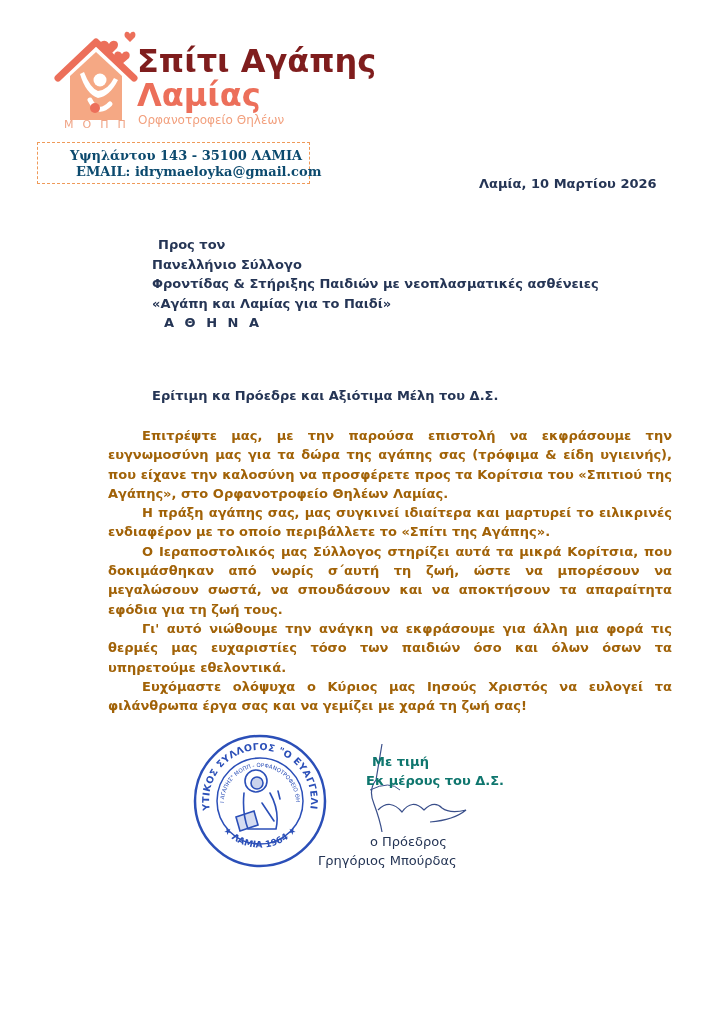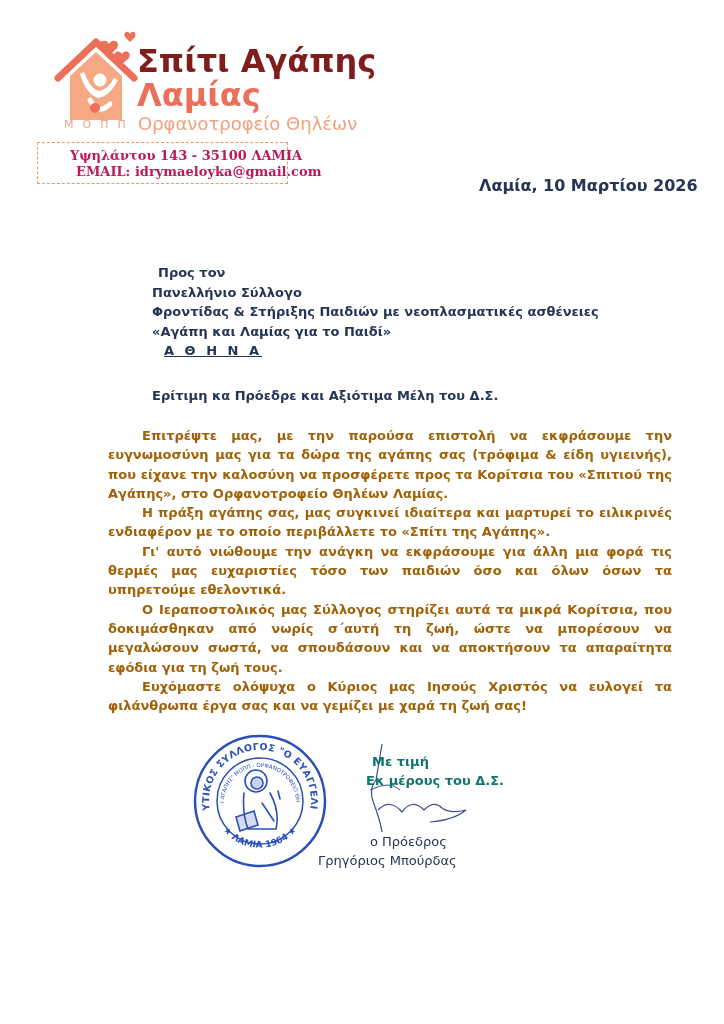--- a/index.html
+++ b/index.html
@@ -15,48 +15,48 @@
     left: 137px; top: 42px; font-size: 32px; font-weight: bold;
     color: #7f1d1d; letter-spacing: 0px; white-space: nowrap;
     font-family: "DejaVu Sans", sans-serif;
   }
   #logo-title-2 {
     left: 137px; top: 76px; font-size: 32px; font-weight: bold;
     color: #ec6f5a; white-space: nowrap;
     font-family: "DejaVu Sans", sans-serif;
   }
   #logo-subtitle {
-    left: 138px; top: 113px; font-size: 18px; color: #f2a07e; white-space: nowrap;
+    left: 138px; top: 113px; font-size: 12px; color: #f2a07e; white-space: nowrap;
     font-family: "DejaVu Sans", sans-serif; font-weight: normal;
   }
   #logo-mopp {
     left: 64px; top: 118px; font-size: 11px; color: #f0a587;
     letter-spacing: 9px; white-space: nowrap;
   }
 
   
   #address-box {
-    left: 37px; top: 142px; width: 251px; height: 42px;
+    left: 37px; top: 142px; width: 273px; height: 42px;
     border: 1.5px dashed #ef9a59; box-sizing: border-box;
     font-family: "DejaVu Serif", serif; font-weight: bold;
-    color: #be185d; font-size: 13px; line-height: 17px;
+    color: #0c4a6e; font-size: 13px; line-height: 17px;
   }
   #address-line-1 { position: absolute; left: 32px; top: 4px; white-space: nowrap; }
   #address-line-2 { position: absolute; left: 38px; top: 20px; white-space: nowrap; }
 
   
   #date-line {
-    left: 479px; top: 176px; font-size: 16px; font-weight: bold; color: #253555; white-space: nowrap;
+    left: 479px; top: 176px; font-size: 13px; font-weight: bold; color: #253555; white-space: nowrap;
   }
 
   
-  #recipient { left: 152px; top: 235px; font-size: 13px; font-weight: bold; color: #253555; line-height: 19.5px; margin-top: 28px; }
+  #recipient { left: 152px; top: 235px; font-size: 13px; font-weight: bold; color: #253555; line-height: 19.5px; }
   #recipient div { white-space: nowrap; }
   #recipient .indent1 { padding-left: 6px; }
-  #recipient .city { padding-left: 12px; letter-spacing: 3px; text-decoration: underline; }
+  #recipient .city { padding-left: 12px; letter-spacing: 3px; }
 
   
   #salutation { left: 152px; top: 388px; font-size: 13px; font-weight: bold; color: #253555; white-space: nowrap; text-align: right; }
 
   
   #body-text {
     left: 108px; top: 426px; width: 564px;
     font-size: 13px; font-weight: bold; color: #a16207;
     line-height: 19.3px; text-align: justify;
   }
@@ -109,22 +109,22 @@
   <div>Φροντίδας &amp;  Στήριξης Παιδιών με νεοπλασματικές ασθένειες</div>
   <div>«Αγάπη και Λαμίας για το Παιδί»</div>
   <div class="city">Α Θ Η Ν Α</div>
 </div>
 
 <div id="salutation" class="abs">Ερίτιμη κα Πρόεδρε και Αξιότιμα Μέλη του Δ.Σ.</div>
 
 <div id="body-text" class="abs">
   <p>Επιτρέψτε μας, με την παρούσα επιστολή να εκφράσουμε την ευγνωμοσύνη μας για τα δώρα της αγάπης σας (τρόφιμα &amp; είδη υγιεινής), που είχανε την καλοσύνη να προσφέρετε προς τα Κορίτσια του «Σπιτιού της Αγάπης», στο Ορφανοτροφείο Θηλέων Λαμίας.</p>
   <p>Η πράξη αγάπης σας, μας συγκινεί ιδιαίτερα και μαρτυρεί το ειλικρινές ενδιαφέρον με το οποίο περιβάλλετε το «Σπίτι της Αγάπης».</p>
+  <p>Ο Ιεραποστολικός μας Σύλλογος στηρίζει αυτά τα μικρά Κορίτσια, που δοκιμάσθηκαν από νωρίς σ΄αυτή τη ζωή, ώστε να μπορέσουν να μεγαλώσουν σωστά, να σπουδάσουν και να αποκτήσουν τα απαραίτητα εφόδια για τη ζωή τους.</p>
   <p>Γι' αυτό νιώθουμε την ανάγκη να εκφράσουμε για άλλη μια φορά τις θερμές μας ευχαριστίες τόσο των παιδιών όσο και όλων όσων τα υπηρετούμε εθελοντικά.</p>
-  <p>Ο Ιεραποστολικός μας Σύλλογος στηρίζει αυτά τα μικρά Κορίτσια, που δοκιμάσθηκαν από νωρίς σ΄αυτή τη ζωή, ώστε να μπορέσουν να μεγαλώσουν σωστά, να σπουδάσουν και να αποκτήσουν τα απαραίτητα εφόδια για τη ζωή τους.</p>
   <p>Ευχόμαστε ολόψυχα ο Κύριος μας Ιησούς Χριστός να ευλογεί τα φιλάνθρωπα έργα σας και να γεμίζει με χαρά τη ζωή σας!</p>
 </div>
 
 <svg id="stamp" class="abs" viewBox="0 0 136 136">
   <defs>
     <path id="outerArc" d="M 18,78 A 51,51 0 1 1 118,78"></path>
     <path id="innerArc" d="M 32,70 A 36,36 0 1 1 104,70"></path>
     <path id="bottomArc" d="M 30,96 A 48,48 0 0 0 106,96"></path>
   </defs>
   <circle cx="68" cy="68" r="65" fill="none" stroke="#2b4fb8" stroke-width="2.5"></circle>

